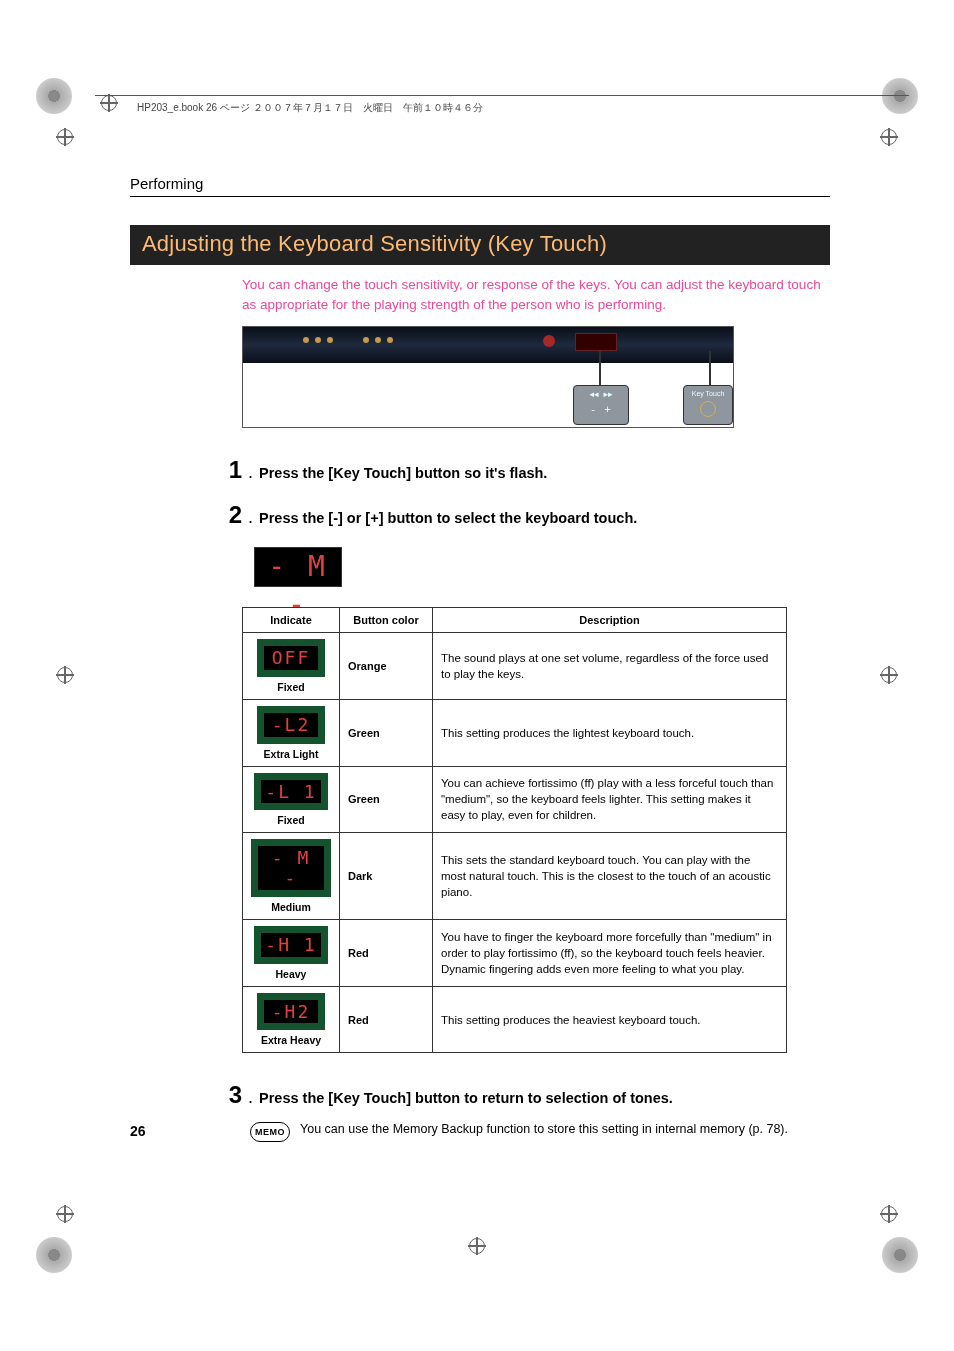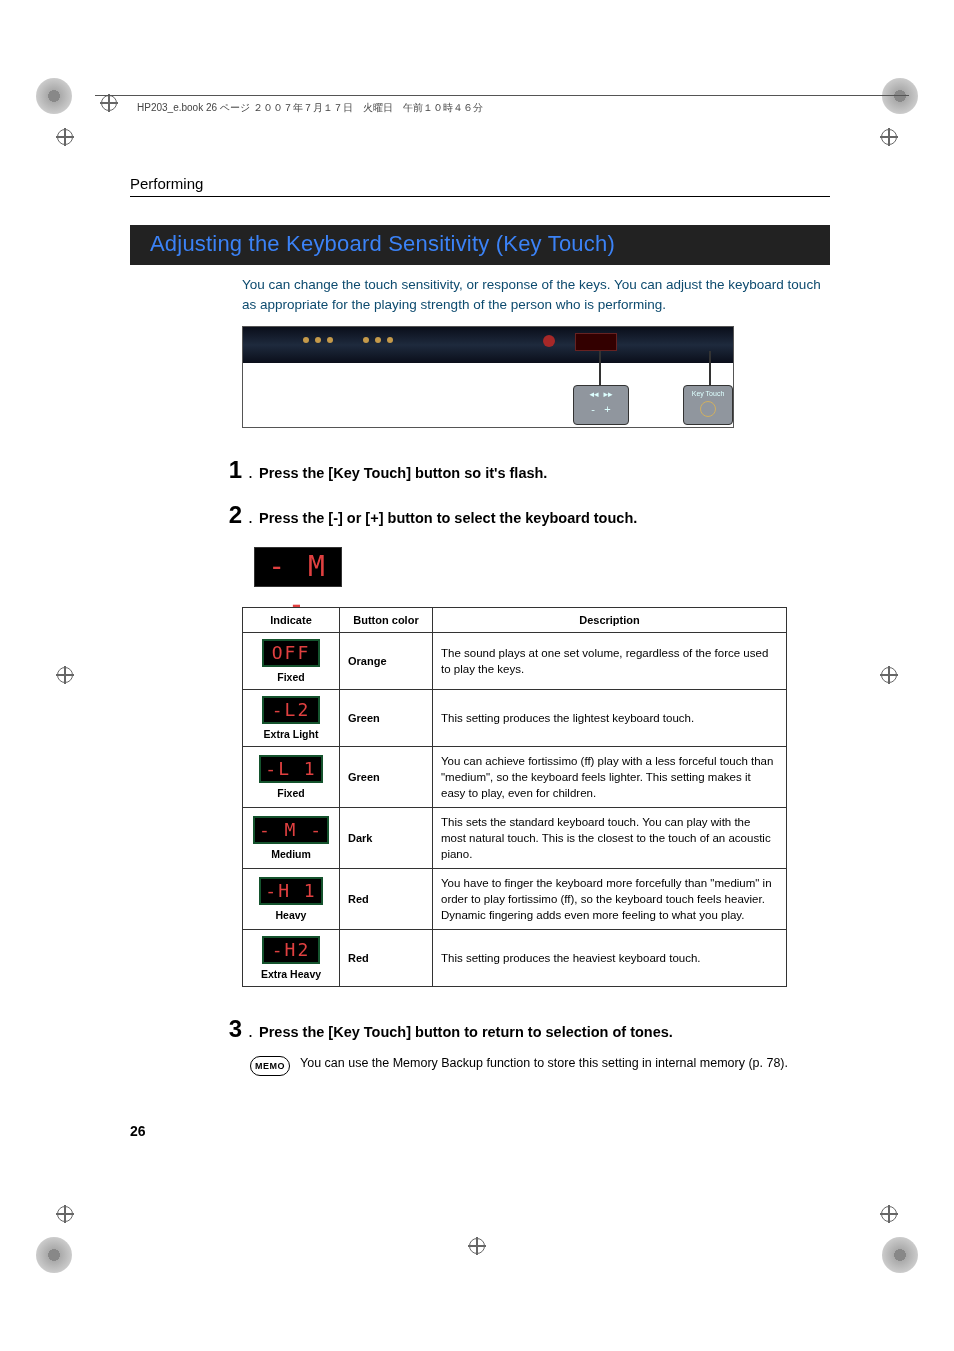--- a/index.html
+++ b/index.html
@@ -61,33 +61,33 @@
   }
   .running-head {
     font-size: 15px;
     font-weight: 300;
     padding-bottom: 4px;
     border-bottom: 1px solid #000;
   }
   .sect-title {
     margin-top: 28px;
     background: #222;
-    color: #3b82f6;
+    color: #fdba74;
     font-size: 22px;
     font-weight: 400;
-    padding: 6px 20px 8px;
+    padding: 6px 12px 8px;
     letter-spacing: 0.2px;
   }
   .body-text {
     margin-left: 112px;
     margin-top: 10px;
     font-size: 13.5px;
     font-weight: 300;
     line-height: 1.45;
-    color: #0c4a6e;
+    color: #ec4899;
   }
   .panel-image {
     margin-left: 112px;
     margin-top: 12px;
     width: 490px;
     height: 100px;
     background: linear-gradient(#0a0e1a, #1e2a3d 18%, #0a0e1a 36%, #fff 36%);
     border: 1px solid #555;
     position: relative;
     overflow: hidden;
@@ -159,21 +159,21 @@
   .ind-cell { text-align: center; width: 80px; }
   .ind-disp {
     background: #000;
     color: #e04040;
     font-family: "Courier New", monospace;
     font-size: 18px;
     letter-spacing: 2px;
     padding: 2px 4px;
     display: inline-block;
     min-width: 46px;
-    border: 2px solid #14532d;
+    border: 7px solid #14532d;
     line-height: 1.1;
   }
   .ind-label {
     display: block;
     font-size: 10.5px;
     font-weight: 700;
     margin-top: 4px;
     color: #000;
   }
   .bc-cell { width: 76px; font-weight: 700; font-size: 11px; }

